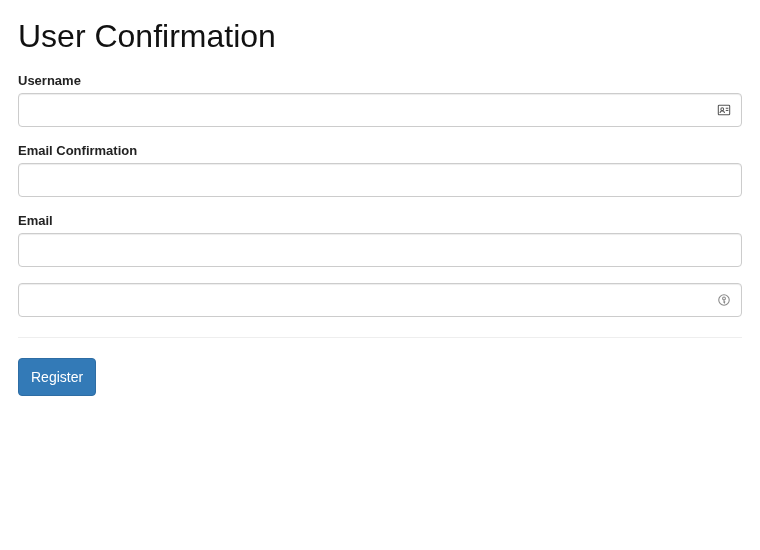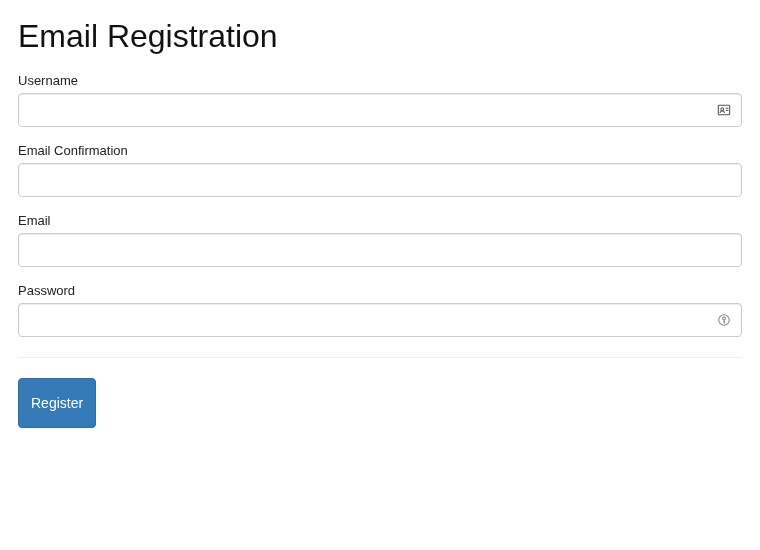--- a/index.html
+++ b/index.html
@@ -21,21 +21,21 @@
       font-weight: 500;
       color: #111;
       margin-bottom: 18px;
     }
     .form-group {
       margin-bottom: 16px;
     }
     .form-label {
       display: block;
       font-size: 13px;
-      font-weight: 400;
+      font-weight: 700;
       color: #222;
       margin-bottom: 5px;
     }
     .form-control {
       display: block;
       width: 100%;
       height: 34px;
       padding: 6px 12px;
       font-size: 14px;
       line-height: 1.42857143;
@@ -67,38 +67,38 @@
       display: block;
     }
     hr.sep {
       border: 0;
       border-top: 1px solid #eee;
       margin-top: 20px;
       margin-bottom: 20px;
     }
     .btn-primary {
       display: inline-block;
-      padding: 14px 12px;
+      padding: 8px 12px;
       font-size: 14px;
       font-weight: 400;
       line-height: 1.42857143;
       text-align: center;
       white-space: nowrap;
       vertical-align: middle;
       cursor: pointer;
       border: 1px solid #2e6da4;
       border-radius: 4px;
       color: #fff;
       background-color: #337ab7;
     }
   </style>
 </head>
 <body>
 
-<h1 class="page-title">Email Registration</h1>
+<h1 class="page-title">User Confirmation</h1>
 
 <form>
 
   <div class="form-group">
     <label class="form-label">Username</label>
     <div class="input-wrap">
       <input type="text" class="form-control" value="" style="">
       <span class="field-icon">
         <svg viewBox="0 0 16 16" fill="none" stroke="#555" stroke-width="1.2">
           <rect x="1.5" y="2.5" width="13" height="11" rx="1"></rect>
@@ -115,21 +115,20 @@
     <label class="form-label">Email Confirmation</label>
     <input type="email" class="form-control" value="" style="">
   </div>
 
   <div class="form-group">
     <label class="form-label">Email</label>
     <input type="email" class="form-control" value="" style="">
   </div>
 
   <div class="form-group">
-    <label class="form-label">Password</label>
     <div class="input-wrap">
       <input type="password" class="form-control" value="" style="">
       <span class="field-icon">
         <svg viewBox="0 0 16 16" fill="none" stroke="#888" stroke-width="1.2">
           <circle cx="8" cy="8" r="6"></circle>
           <circle cx="8" cy="6.2" r="1.6"></circle>
           <path d="M8 7.8 L8 11.5 M8 10 L9.4 10 M8 11.3 L9.2 11.3"></path>
         </svg>
       </span>
     </div>

